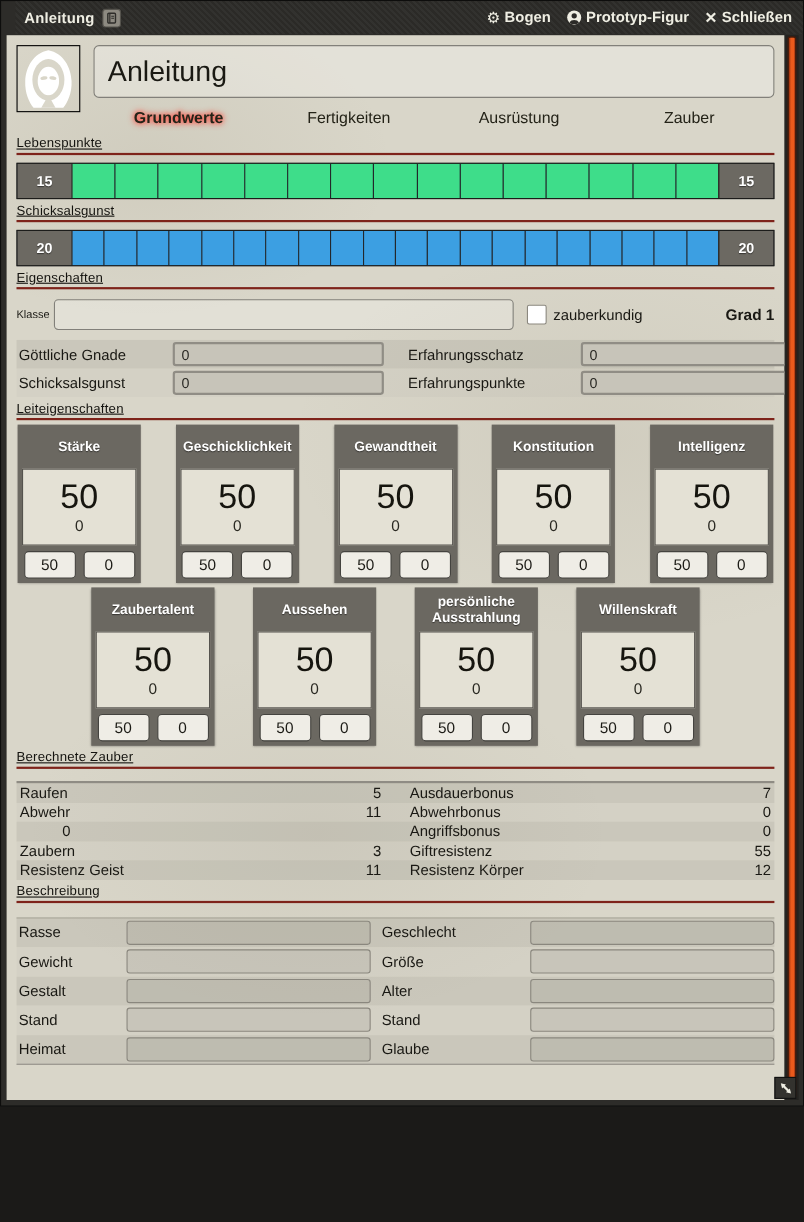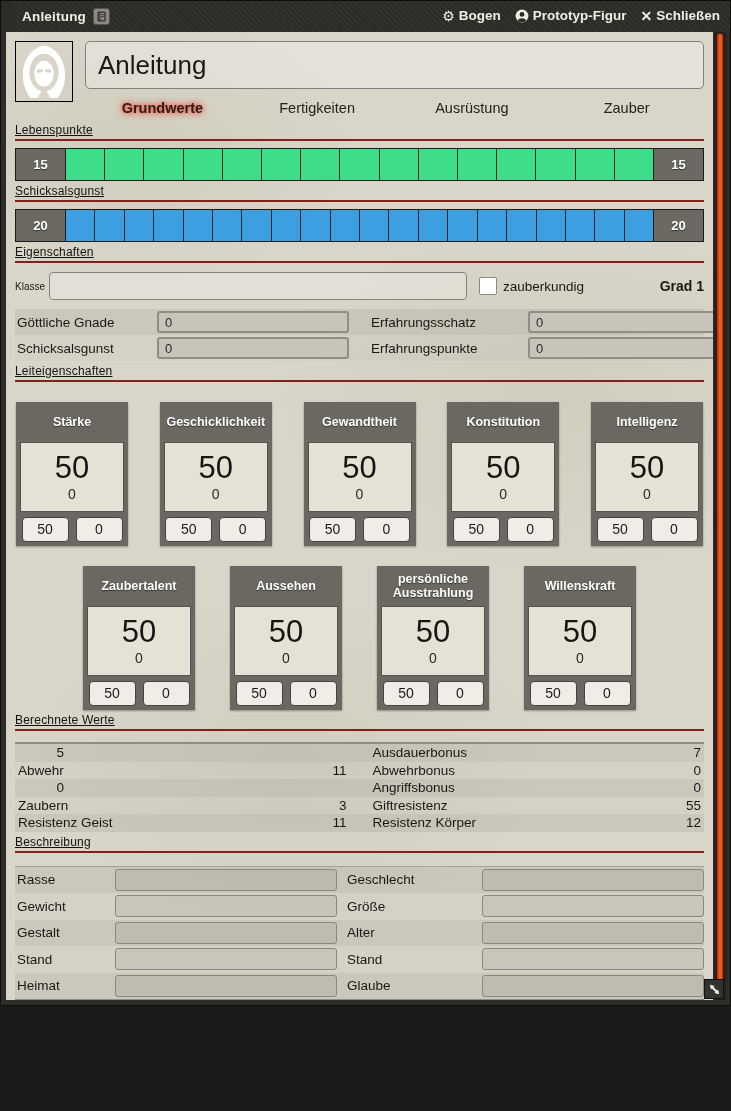--- a/index.html
+++ b/index.html
@@ -118,21 +118,21 @@
   .eig-row .flabel2 { flex:0 0 157px; font-size:13.5px; margin-left:22px; }
   .num-input {
     flex:0 0 188px; height:22px; font-family:"Liberation Sans",sans-serif;
     background:#c7c4b9; border:2px solid #908d85; border-radius:3px;
     font-size:13px; padding:0 6px; color:#2c2b26;
   }
   .stripe-a { background:rgba(0,0,0,0.065); }
   .stripe-b { background:rgba(0,0,0,0.02); }
 
   
-  .cards-row { display:flex; justify-content:space-between; margin-top:20px; padding:0 1px;align-items:flex-end; }
+  .cards-row { display:flex; justify-content:space-between; margin-top:4px; padding:0 1px;align-items:flex-end; }
   .cards-row.centered { justify-content:center; gap:35px; }
   .attr-card {
     width:112px; height:144px; background:#6b6861; display:flex; flex-direction:column;
     box-shadow:0 1px 2px rgba(0,0,0,0.35);
   }
   .attr-head {
     height:40px; display:flex; align-items:center; justify-content:center; text-align:center;
     color:#fff; font-weight:bold; font-size:12.5px; line-height:1.15; padding:0 3px;
     text-shadow:0 1px 1px rgba(0,0,0,0.5); cursor:pointer;
   }
@@ -396,24 +396,25 @@
             <div class="attr-value">50</div>
             <div class="attr-sub">0</div>
           </div>
           <div class="attr-foot">
             <input class="attr-input" type="text" value="50" style="">
             <input class="attr-input" type="text" value="0" style="">
           </div>
         </div>
       </div>
 
-    <h2 class="section-title">Berechnete Werte</h2>
+    <h2 class="section-title">Berechnete Zauber</h2>
     <div class="calc-table" id="calc-table">
         <div class="calc-row stripe-a">
           <span class="calc-pair">
+            <span class="clabel">Raufen</span>
             <span class="cvalue">5</span>
           </span>
           <span class="calc-gap"></span>
           <span class="calc-pair">
             <span class="clabel">Ausdauerbonus</span>
             <span class="cvalue">7</span>
           </span>
         </div>
         <div class="calc-row stripe-b">
           <span class="calc-pair">

